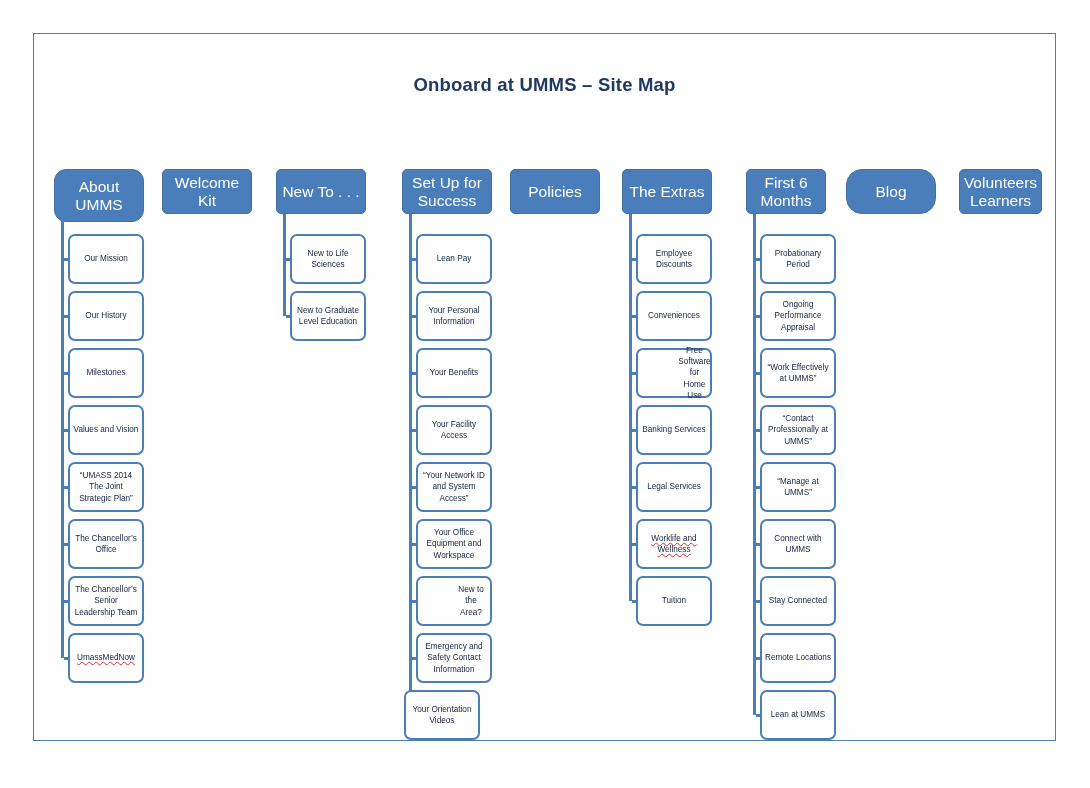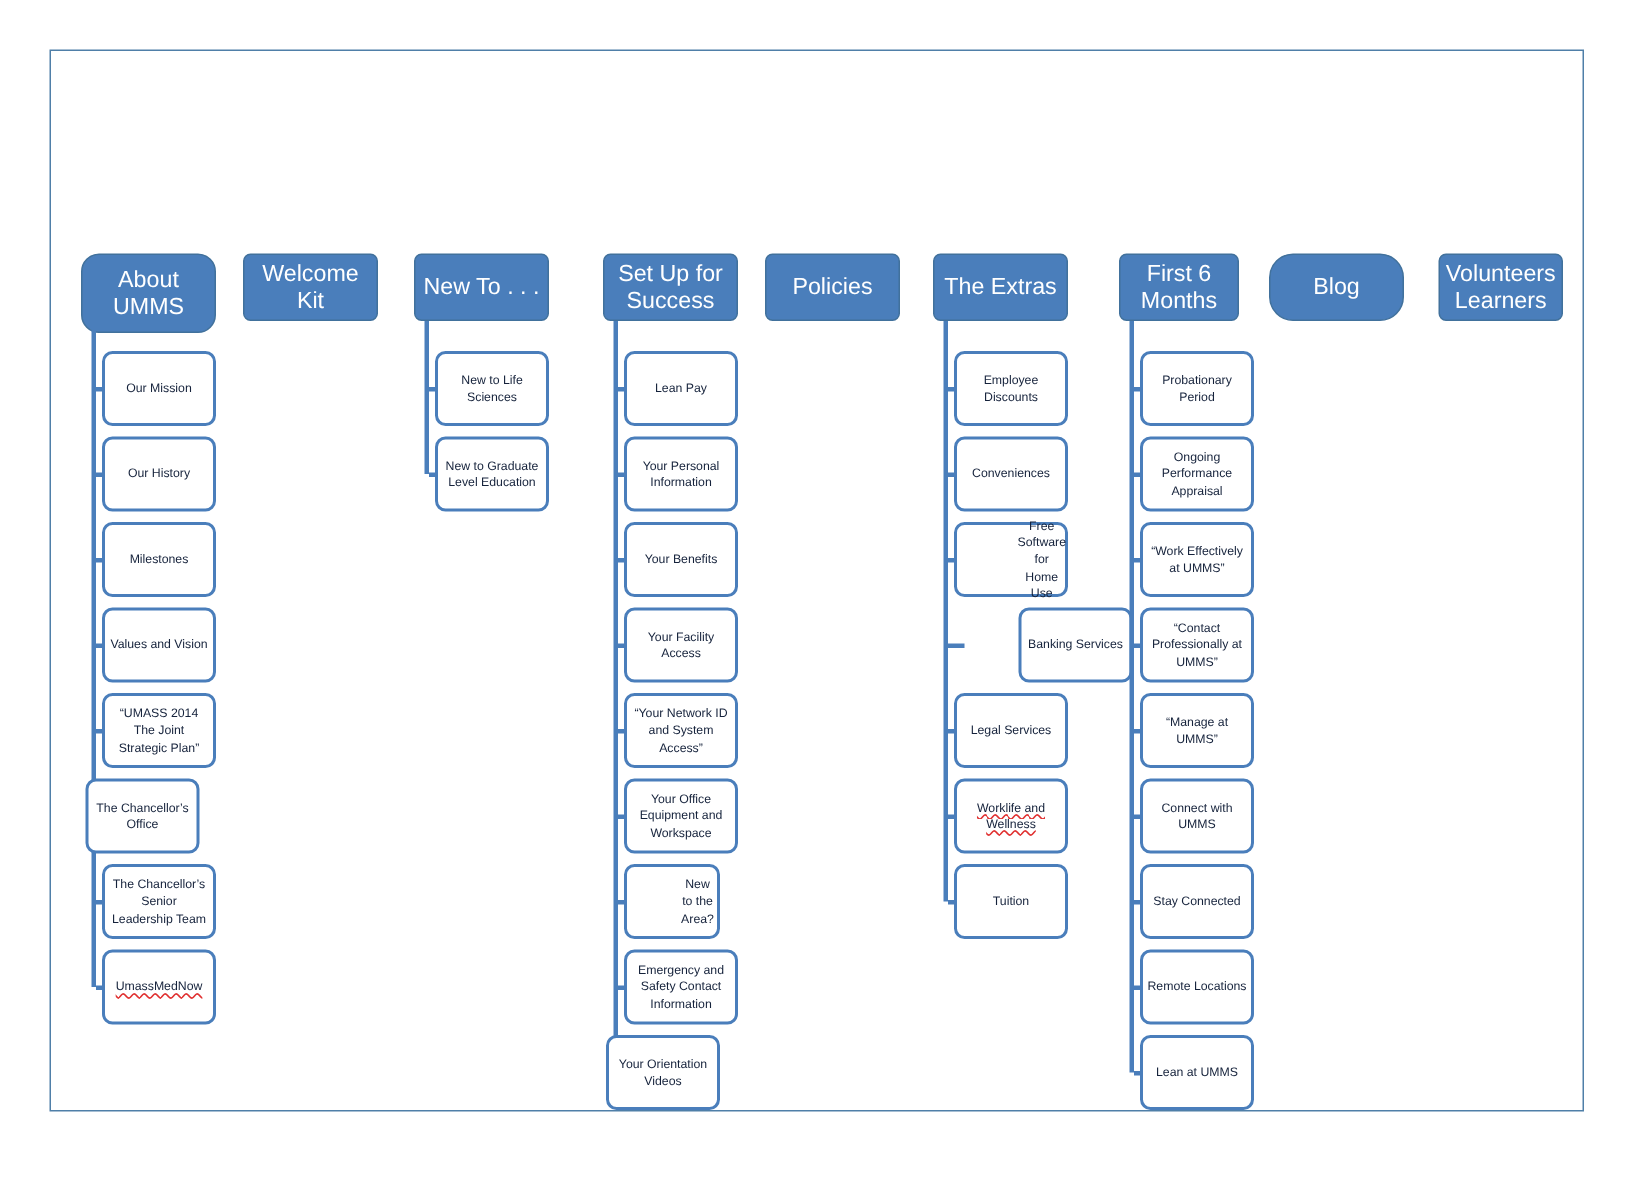--- a/index.html
+++ b/index.html
@@ -104,20 +104,21 @@
   .node-child .txt { display: block; }
   .misspelled {
     text-decoration: underline wavy #e03030;
     text-decoration-skip-ink: none;
   }
 </style>
 </head>
 <body>
 
 <div id="page">
+  <div id="title">Onboard at UMMS – Site Map</div>
   <div id="canvas">
       <div class="column" style="left: 20px;">
         <div class="node-head" style="width: 90px; height: 53px; border-radius: 12px;">
           <span>About UMMS</span>
         </div>
         <div class="trunk" style="left: 7px; top: 45px; height: 444px;"></div>
         <div class="stub" style="left: 10px; top: 89px;"></div>
         <div class="node-child" style="left: 14px; top: 65px; width: 76px; height: 50px;">
           <span class="txt">Our Mission</span>
         </div>
@@ -131,21 +132,21 @@
         </div>
         <div class="stub" style="left: 10px; top: 260px;"></div>
         <div class="node-child" style="left: 14px; top: 236px; width: 76px; height: 50px;">
           <span class="txt">Values and Vision</span>
         </div>
         <div class="stub" style="left: 10px; top: 317px;"></div>
         <div class="node-child" style="left: 14px; top: 293px; width: 76px; height: 50px;">
           <span class="txt">“UMASS 2014 The Joint Strategic Plan”</span>
         </div>
         <div class="stub" style="left: 10px; top: 374px;"></div>
-        <div class="node-child" style="left: 3px; top: 350px; width: 76px; height: 50px;">
+        <div class="node-child" style="left: 14px; top: 350px; width: 76px; height: 50px;">
           <span class="txt">The Chancellor’s Office</span>
         </div>
         <div class="stub" style="left: 10px; top: 431px;"></div>
         <div class="node-child" style="left: 14px; top: 407px; width: 76px; height: 50px;">
           <span class="txt">The Chancellor’s Senior Leadership Team</span>
         </div>
         <div class="stub" style="left: 10px; top: 488px;"></div>
         <div class="node-child" style="left: 14px; top: 464px; width: 76px; height: 50px;">
           <span class="txt misspelled">UmassMedNow</span>
         </div>
@@ -192,21 +193,21 @@
         </div>
         <div class="stub" style="left: 10px; top: 317px;"></div>
         <div class="node-child" style="left: 14px; top: 293px; width: 76px; height: 50px;">
           <span class="txt">“Your Network ID and System Access”</span>
         </div>
         <div class="stub" style="left: 10px; top: 374px;"></div>
         <div class="node-child" style="left: 14px; top: 350px; width: 76px; height: 50px;">
           <span class="txt">Your Office Equipment and Workspace</span>
         </div>
         <div class="stub" style="left: 10px; top: 431px;"></div>
-        <div class="node-child" style="left: 14px; top: 407px; width: 64px; height: 50px; padding-left: 37px;">
+        <div class="node-child" style="left: 14px; top: 407px; width: 76px; height: 50px; padding-left: 37px;">
           <span class="txt">New to the Area?</span>
         </div>
         <div class="stub" style="left: 10px; top: 488px;"></div>
         <div class="node-child" style="left: 14px; top: 464px; width: 76px; height: 50px;">
           <span class="txt">Emergency and Safety Contact Information</span>
         </div>
         <div class="stub" style="left: 10px; top: 545px;"></div>
         <div class="node-child" style="left: 2px; top: 521px; width: 76px; height: 50px;">
           <span class="txt">Your Orientation Videos</span>
         </div>
@@ -227,21 +228,21 @@
         </div>
         <div class="stub" style="left: 10px; top: 146px;"></div>
         <div class="node-child" style="left: 14px; top: 122px; width: 76px; height: 50px; justify-content: center;">
           <span class="txt">Conveniences</span>
         </div>
         <div class="stub" style="left: 10px; top: 203px;"></div>
         <div class="node-child" style="left: 14px; top: 179px; width: 76px; height: 50px; padding-left: 44px;">
           <span class="txt">Free Software for Home Use</span>
         </div>
         <div class="stub" style="left: 10px; top: 260px;"></div>
-        <div class="node-child" style="left: 14px; top: 236px; width: 76px; height: 50px; margin-left: 43px;">
+        <div class="node-child" style="left: 14px; top: 236px; width: 76px; height: 50px;">
           <span class="txt">Banking Services</span>
         </div>
         <div class="stub" style="left: 10px; top: 317px;"></div>
         <div class="node-child" style="left: 14px; top: 293px; width: 76px; height: 50px;">
           <span class="txt">Legal Services</span>
         </div>
         <div class="stub" style="left: 10px; top: 374px;"></div>
         <div class="node-child" style="left: 14px; top: 350px; width: 76px; height: 50px;">
           <span class="txt misspelled">Worklife and Wellness</span>
         </div>

